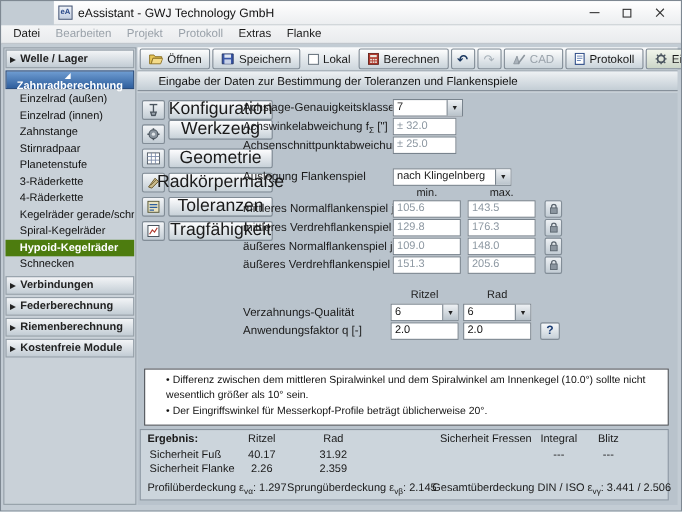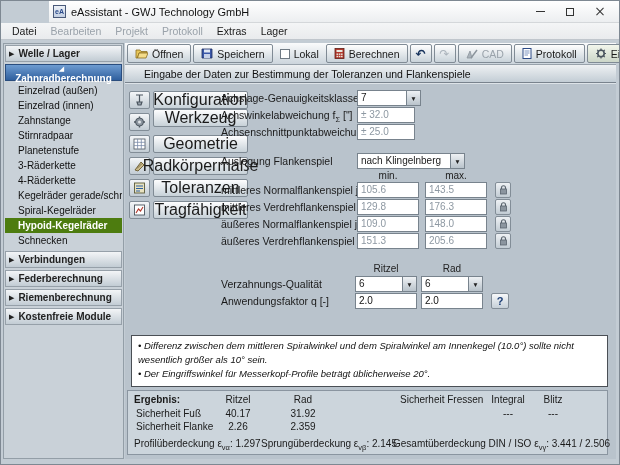--- a/index.html
+++ b/index.html
@@ -62,21 +62,21 @@
   sub { font-size:7.5px; }
   .field { position:absolute; height:16px; background:#fff; border:1px solid #78838d; font-size:10px; line-height:14px; padding:0 3px; color:#111; }
   .field.dis { color:#8d98a2; }
   .combo { position:absolute; height:16px; background:#fff; border:1px solid #78838d; display:flex; }
   .combo .val { flex:1; font-size:10px; line-height:14px; padding:0 3px; overflow:hidden; white-space:nowrap; }
   .combo .arrow { width:14px; border-left:1px solid #78838d; background:linear-gradient(#eef1f4,#b9c3cb); display:flex; align-items:center; justify-content:center; font-size:6.5px; color:#222; }
   .colhead { position:absolute; font-size:10px; color:#222; width:62px; text-align:center; }
   .lockbtn { position:absolute; width:16px; height:16px; border:1px solid #828d97; border-radius:2px; background:linear-gradient(#eef1f4,#c2ccd4); display:flex; align-items:center; justify-content:center; }
   .qbtn { position:absolute; width:18px; height:16px; border:1px solid #828d97; border-radius:2px; background:linear-gradient(#f6f8fa,#c6d0d8); font-weight:bold; font-size:11px; color:#1b3d74; display:flex; align-items:center; justify-content:center; }
 
-  .notes { position:absolute; left:6px; right:8px; top:270px; height:52px; background:#fff; border:1px solid #4a4f55; padding:3px 6px; font-size:9.5px; line-height:1.45; color:#111;font-style:italic; }
+  .notes { position:absolute; left:6px; right:8px; top:270px; height:52px; background:#fff; border:1px solid #4a4f55; padding:3px 19px; font-size:9.5px; line-height:1.45; color:#111; }
 
   .results { position:absolute; left:2px; right:8px; top:325px; height:65px; background:#ccd5dc; border:1px solid #8a95a0; font-size:10px; }
   .results .abs { position:absolute; white-space:nowrap; }
   .r-center { text-align:center; }
 </style>
 </head>
 <body>
 
 <div class="window">
 
@@ -98,21 +98,21 @@
         </span>
     </span>
   </div>
 
   <div class="menubar">
     <span class="menu-item">Datei</span>
     <span class="menu-item disabled">Bearbeiten</span>
     <span class="menu-item disabled">Projekt</span>
     <span class="menu-item disabled">Protokoll</span>
     <span class="menu-item">Extras</span>
-    <span class="menu-item">Lager</span>
+    <span class="menu-item">Flanke</span>
   </div>
 
   <div class="main">
 
     <div class="sidebar">
       <div class="gh">
         <span class="tri">▶</span>
         <span>Welle / Lager</span>
       </div>
       <div class="gh blue">

